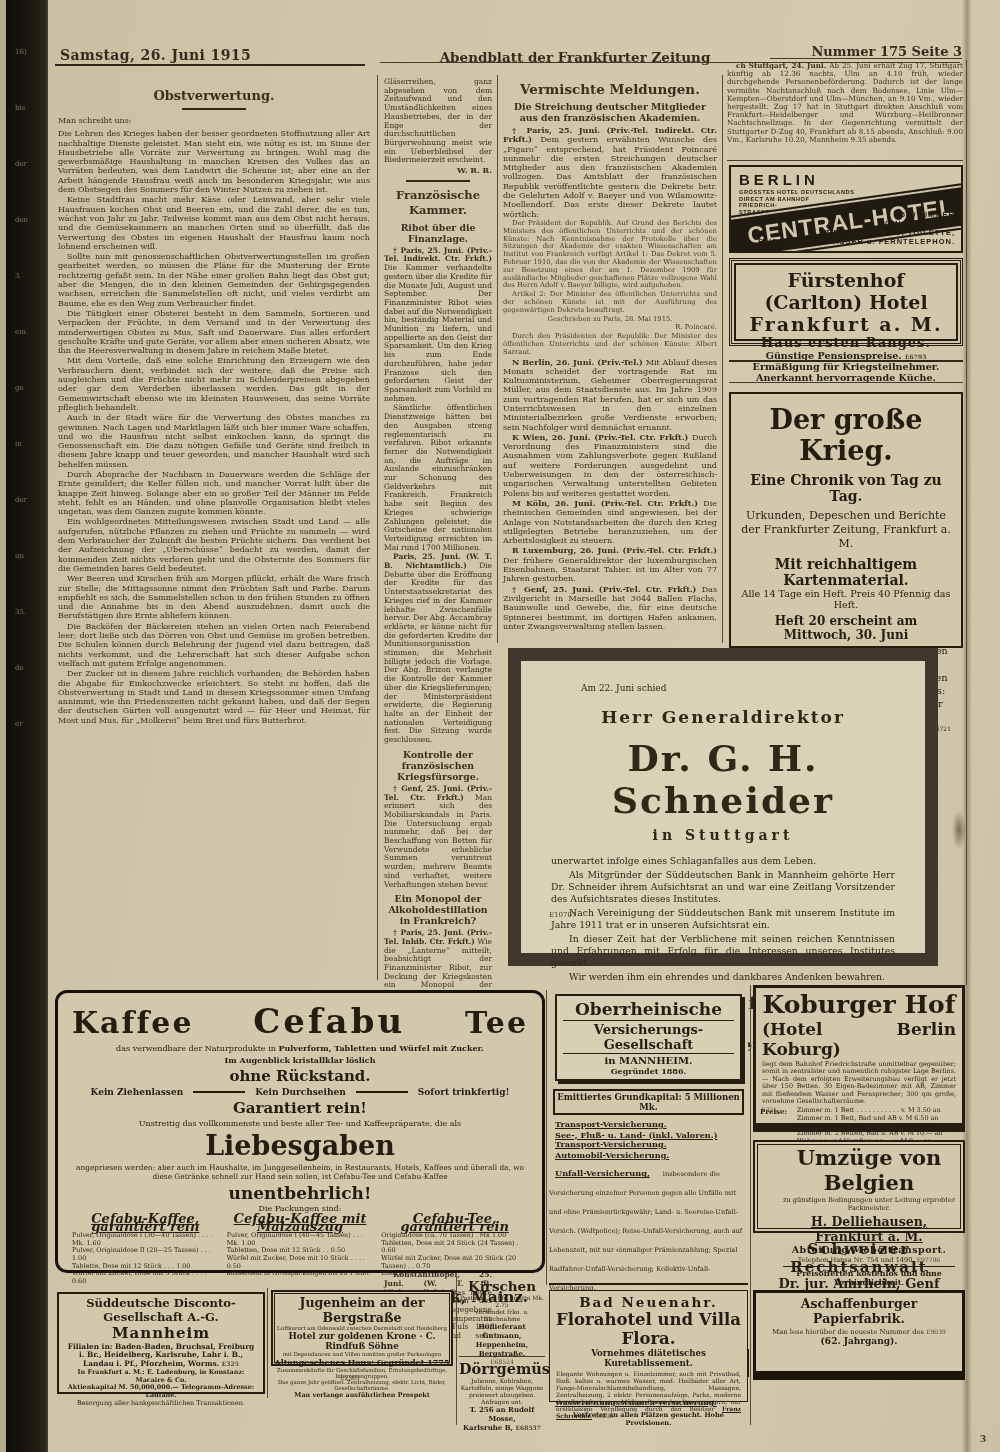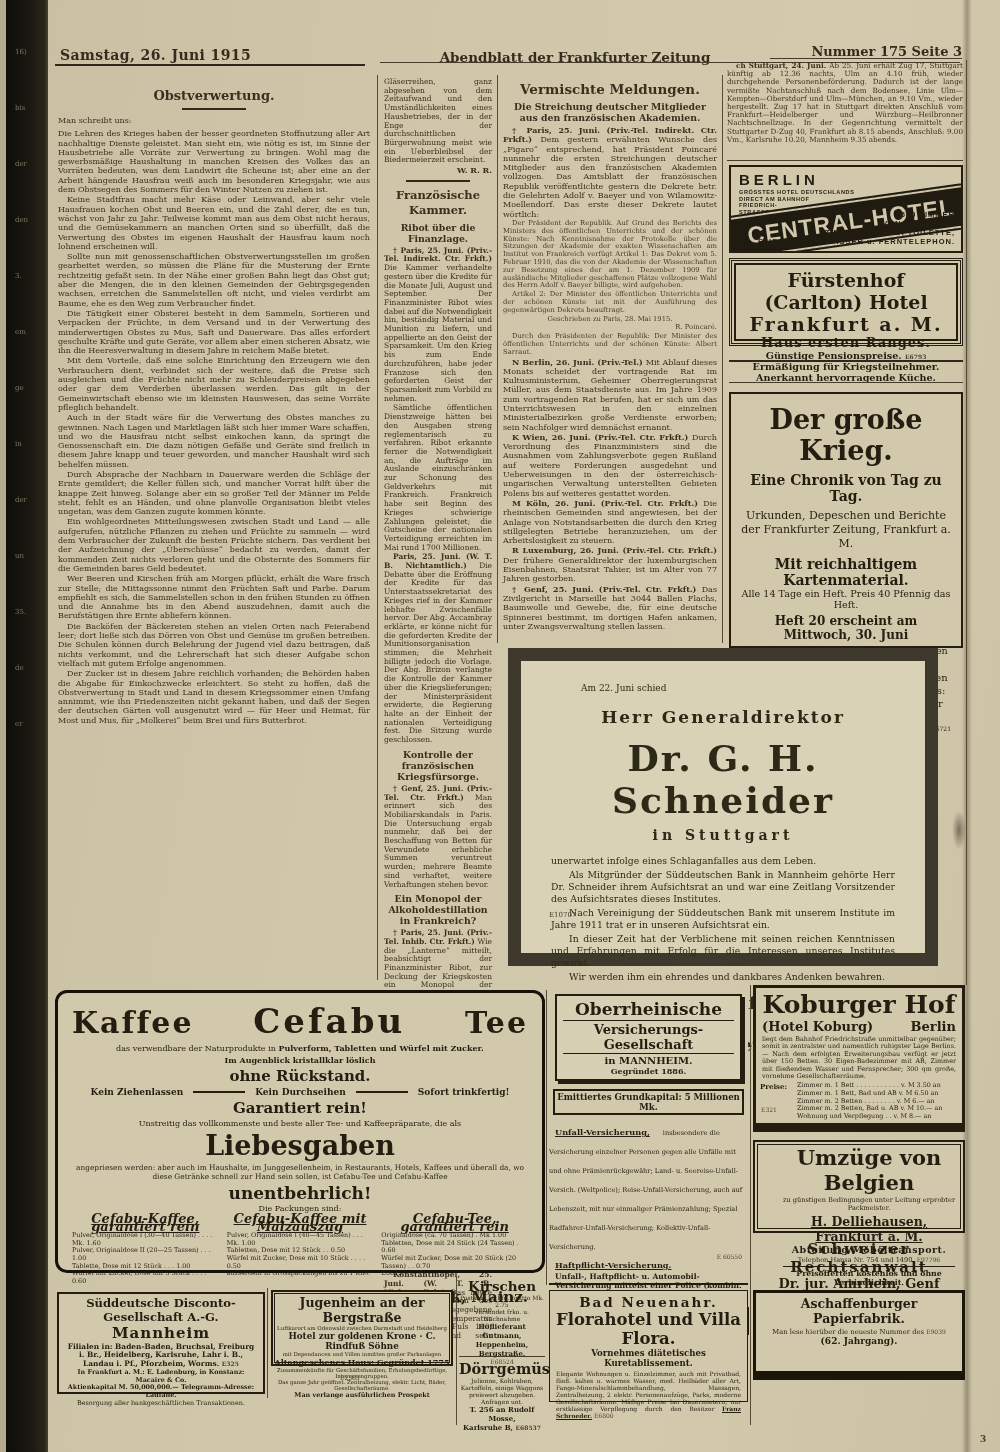--- a/index.html
+++ b/index.html
@@ -83,21 +83,21 @@
   .ober-t2{font-weight:bold;font-size:13px;border:1px solid #241d10;border-width:1px 0;padding:1px 0;margin:1px 4px;}
   .ober-t3{font-weight:bold;font-size:10px;}
   .ober-t4{font-weight:bold;font-size:8px;}
   .ober-cap{border:2px solid #241d10;font-weight:bold;font-size:8.6px;text-align:center;margin:2px 4px 5px;padding:1px 0;}
   .ober-i{font-weight:bold;font-size:8.2px;line-height:9.6px;margin:1px 6px;text-decoration:underline;}
   .ober-p{font-size:6.6px;line-height:7.6px;margin:1px 6px;text-align:justify;}
   .ober-glas{border:2px solid #241d10;box-shadow:3px 3px 0 #241d10;font-weight:bold;font-size:17px;text-align:center;margin:4px 2px;padding:2px 0;}
   .ober-last{font-weight:bold;font-size:6.6px;text-align:center;margin-top:3px;}
   
   .kob-t{font-weight:bold;font-size:25px;text-align:center;margin:2px 0 0;}
-  .kob-row{display:flex;justify-content:space-between;font-weight:bold;padding:0 6px;font-size:13px;}
+  .kob-row{display:flex;justify-content:space-between;font-weight:bold;padding:0 6px;font-size:17px;}
   .kob-b{font-size:6.4px;line-height:7.4px;text-align:justify;padding:2px 6px;}
   .kob-p{font-size:6.4px;line-height:7.6px;padding:0 6px 0 10px;}
   .kob-p p{margin:0;}
   
   .umz-t{font-weight:bold;font-size:21px;text-align:center;margin:3px 0 1px;}
   .umz-s{font-size:6.6px;text-align:center;margin:0 0 2px;}
   .umz-n{font-weight:bold;font-size:12.5px;text-align:center;text-decoration:underline;}
   .umz-a{font-weight:bold;font-size:9.5px;text-align:center;letter-spacing:.5px;}
   .umz-tel{font-size:6.6px;text-align:center;margin:1px 0;}
   .umz-f{font-weight:bold;font-size:7.8px;text-align:center;border-top:1px solid #241d10;margin:2px 8px 0;padding-top:2px;}
@@ -381,20 +381,25 @@
   </div>
 
   <div class="abs ad" style="left:549px;top:990px;width:199px;height:295px;border-bottom:2px solid #241d10;">
     <div class="ober-title">
       <div class="ober-t1">Oberrheinische</div>
       <div class="ober-t2">Versicherungs-Gesellschaft</div>
       <div class="ober-t3">in MANNHEIM.</div>
       <div class="ober-t4">Gegründet 1886.</div>
     </div>
     <div class="ober-cap">Emittiertes Grundkapital: 5 Millionen Mk.</div>
+    <div>
+        <div class="ober-i">Transport-Versicherung.</div>
+        <div class="ober-i">See-, Fluß- u. Land- (inkl. Valoren.) Transport-Versicherung.</div>
+        <div class="ober-i">Automobil-Versicherung.</div>
+      </div>
     <div class="ober-i" style="display:inline;margin-right:2px;">Unfall-Versicherung,</div>
     <div class="ober-p" style="display:inline;">insbesondere die Versicherung einzelner Personen gegen alle Unfälle mit und ohne Prämienrückgewähr; Land- u. Seereise-Unfall-Versich. (Weltpolice); Reise-Unfall-Versicherung, auch auf Lebenszeit, mit nur einmaliger Prämienzahlung; Spezial Radfahrer-Unfall-Versicherung; Kollektiv-Unfall-Versicherung.</div>
     <div class="code" style="text-align:right;margin-right:6px;">E 60550</div>
     <div class="ober-i">Haftpflicht-Versicherung.</div>
     <div class="ober-i" style="text-decoration:none;font-size:7.6px;">Unfall-, Haftpflicht- u. Automobil-Versicherung mittelst einer Police (kombin. Automobil-Versich.)</div>
     <div class="ober-glas">Glas-Versicherung</div>
     <div class="ober-i" style="font-size:7.6px;">Einbruch-, Diebstahl- u. Beraubungs-Versicherung.</div>
     <div class="ober-i" style="font-size:7.6px;">Wasserleitungsschäden-Versicherung.</div>
     <div class="ober-last">Vertreter an allen Plätzen gesucht.  Hohe Provisionen.</div>
   </div>

